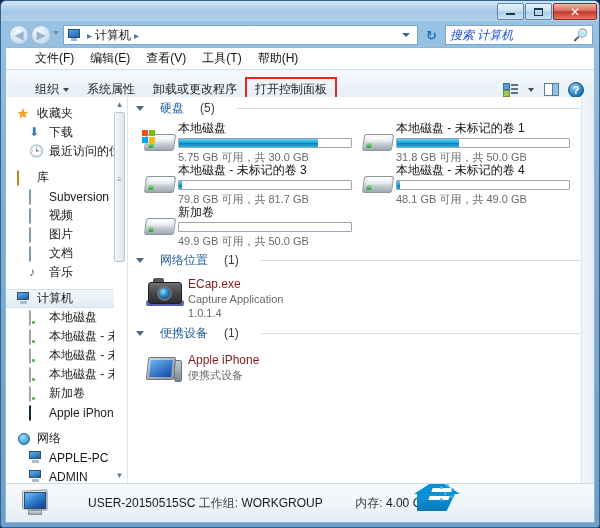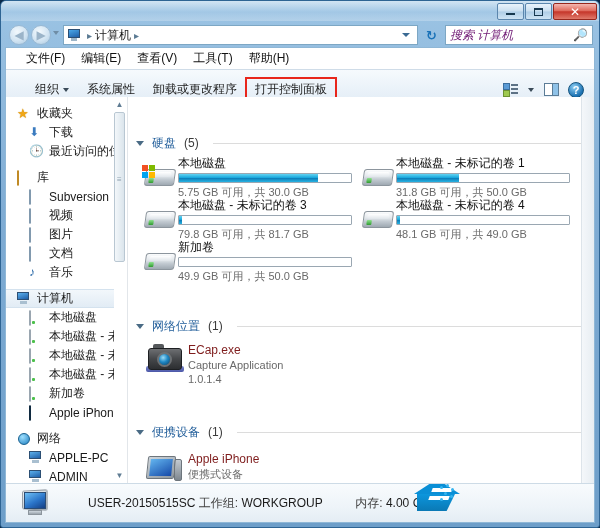--- a/index.html
+++ b/index.html
@@ -78,26 +78,26 @@
     border-top: 4px solid #3a6a93; }
   #refreshbtn {
     position: absolute; left: 420px; top: 2px; width: 21px; height: 20px;
     display: flex; align-items: center; justify-content: center;
     color: #1a72b8; font-size: 13px; font-weight: bold;
   }
   #searchbox {
     position: absolute; left: 444px; top: 2px; width: 148px; height: 20px;
     background: #fff; border: 1px solid #7da7c4; display: flex; align-items: center; padding: 0 4px;
   }
-  #searchbox .ph { color: #701a75; font-style: italic; font-size: 12px; }
+  #searchbox .ph { color: #1d4ed8; font-style: italic; font-size: 12px; }
   #searchbox .mag { margin-left: auto; color: #2a6fa8; font-size: 12px; transform: scaleX(-1); }
 
   
   #menubar { position: absolute; left: 0; top: 0; right: 0; height: 21px;
-    background: #fff; display: flex; align-items: center; padding-left: 12px; border-bottom: 0; }
+    background: #fff; display: flex; align-items: center; padding-left: 21px; border-bottom: 0; }
   .menu-item { font-size: 12px; color: #111; padding: 2px 8px; white-space: nowrap; }
 
   
   #toolbar { position: absolute; left: 0; top: 21px; right: 0; height: 41px;
     background: linear-gradient(180deg,#f6fafd 0%, #eaf2f9 50%, #dfeaf4 100%);
     border-top: 1px solid #cfdce8; border-bottom: 1px solid #b9cddc;
     display: flex; align-items: center; padding-left: 20px; }
   .tb-item { font-size: 12px; color: #1c1c1c; padding: 3px 9px; white-space: nowrap; display: flex; align-items: center; gap: 4px; }
   .tb-item.highlight { outline: 2px solid #e8261b; outline-offset: -1px; }
   .tb-caret { width: 0; height: 0; border-left: 3px solid transparent; border-right: 3px solid transparent; border-top: 4px solid #3a4a58; }
@@ -155,21 +155,21 @@
   #sb-track { position: absolute; right: 2px; top: 2px; width: 11px; bottom: 2px; }
   .sb-arrow { width: 11px; height: 11px; display: flex; align-items: center; justify-content: center;
     color: #5f7c93; font-size: 8px; }
   #sb-thumb { position: absolute; left: 0; top: 13px; width: 11px; height: 150px;
     background: linear-gradient(90deg,#f3f7fa,#dbe5ec); border: 1px solid #b9c7d2; border-radius: 2px; }
   #sb-thumb::after { content:"≡"; position:absolute; left:2px; top:62px; font-size:8px; color:#8fa2b1; }
 
   
   #content { flex: 1; position: relative; background: #fff; overflow: hidden; }
   .section { margin: 0 10px 0 8px; }
-  .sec-head { display: flex; align-items: center; gap: 8px; height: 22px; margin-top: 35px; }
+  .sec-head { display: flex; align-items: center; gap: 16px; height: 22px; }
   .sec-tri { width: 0; height: 0; border-top: 4px solid transparent; border-bottom: 4px solid transparent;
     border-left: 5px solid #4a6b85; }
   .sec-tri.open { border: 0; width: 0; height: 0;
     border-left: 4px solid transparent; border-right: 4px solid transparent; border-top: 5px solid #4a6b85; }
   .sec-title { color: #1f5c99; font-size: 12px; }
   .sec-count { color: #3b3b3b; font-size: 12px; }
   .sec-rule { flex: 1; height: 1px; background: #dcdcdc; margin-left: 6px; }
 
   .drive-grid { display: flex; flex-wrap: wrap; padding-left: 6px; }
   .drive-item { width: 218px; height: 42px; display: flex; align-items: flex-start; padding-top: 2px; }

